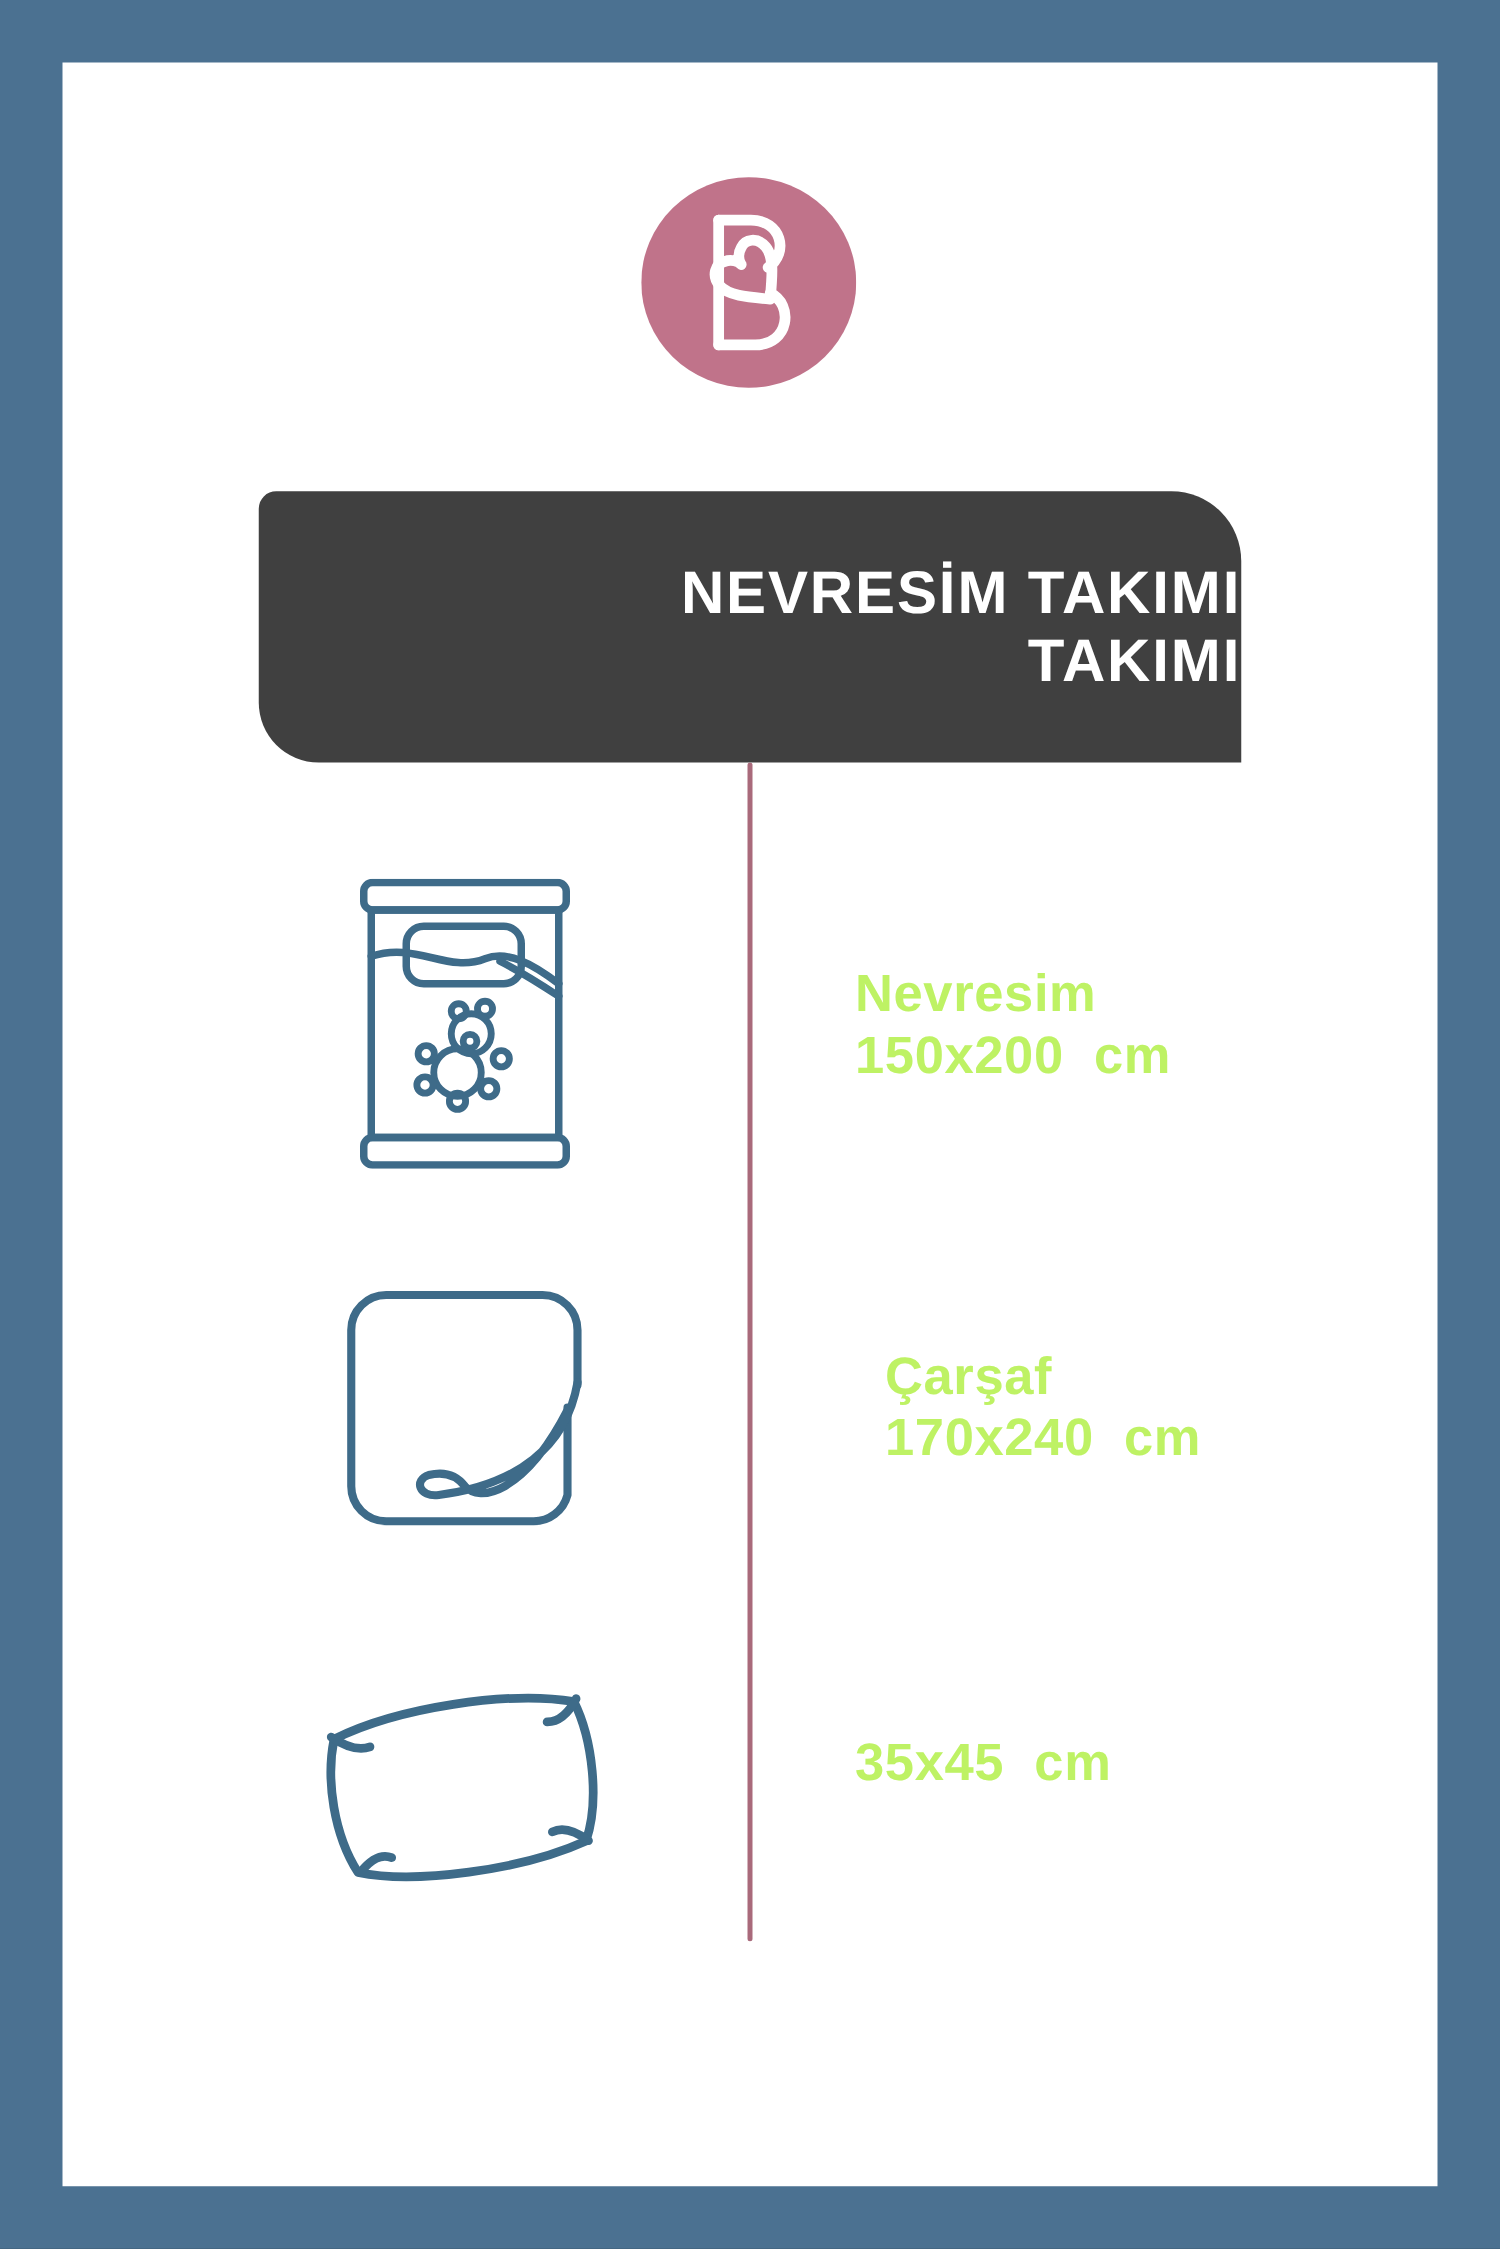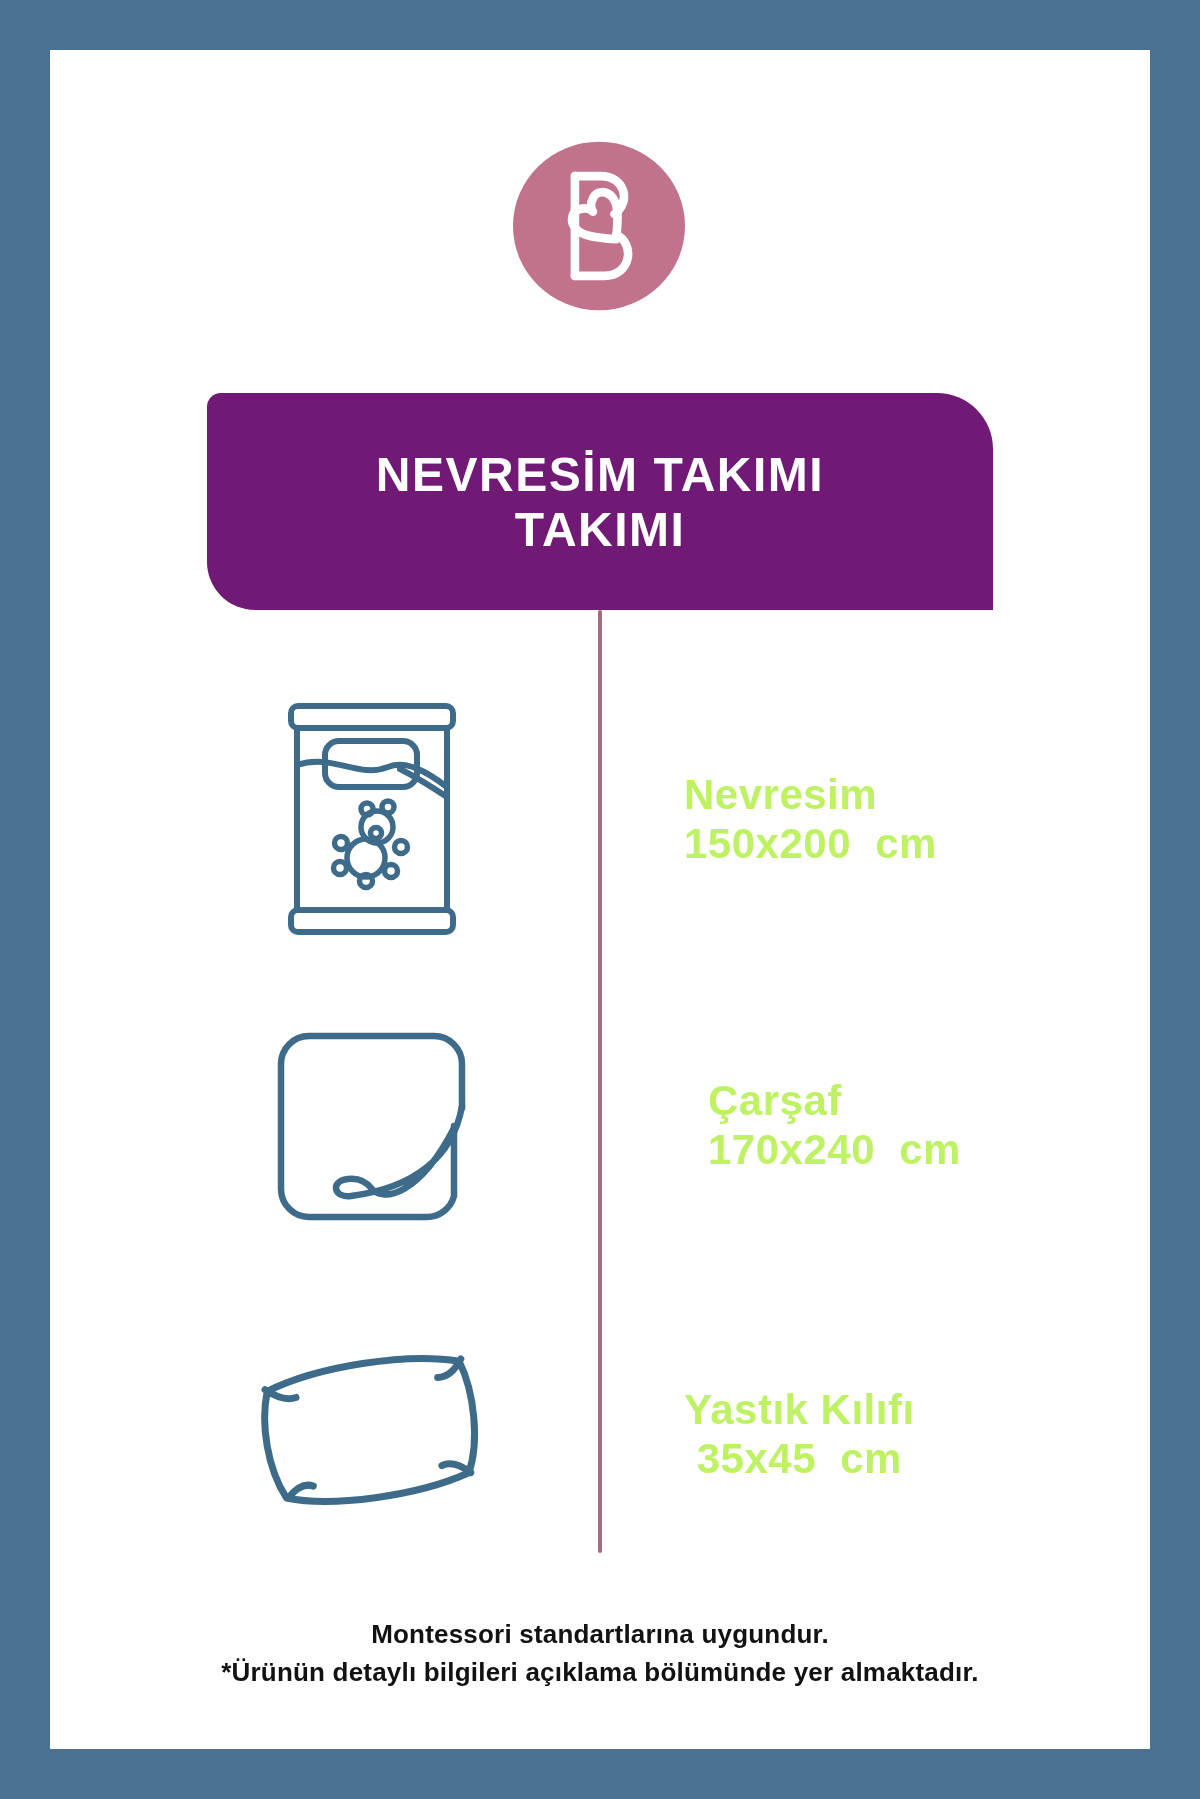--- a/index.html
+++ b/index.html
@@ -10,23 +10,23 @@
   }
   .panel{
     position:absolute;left:50px;top:50px;width:1100px;height:1699px;
     background:#ffffff;
   }
   .logo{
     position:absolute;left:513px;top:140px;width:172px;height:168px;
   }
   .banner{
     position:absolute;left:207px;top:393px;width:786px;height:217px;
-    background:#701a75;
+    background:#404040;
     border-radius:14px 56px 0 48px;
-    display:flex;flex-direction:column;align-items:center;justify-content:center;
+    display:flex;flex-direction:column;align-items:flex-end;justify-content:center;
     color:#ffffff;font-weight:bold;font-size:48px;line-height:55px;
     letter-spacing:1.5px;text-align:center;
   }
   .divider{
     position:absolute;left:598px;top:610px;width:4px;height:943px;
     background:#a96a7b;border-radius:2px;
   }
   .spec-icon{position:absolute;}
   .spec-icon svg{display:block;width:100%;height:100%;}
   .icon-bed{left:288px;top:703px;width:168px;height:232px;}
@@ -119,21 +119,16 @@
       <g class="stroke-blue" stroke-width="7" transform="rotate(-6 119 97)">
         <path d="M22,46 C75,26 165,22 216,36 C228,68 228,118 214,148 C160,166 74,168 30,154 C14,122 12,78 22,46 Z"></path>
         <path d="M20,44 C32,54 42,57 50,55"></path>
         <path d="M218,34 C210,46 202,51 193,50"></path>
         <path d="M216,148 C205,138 196,135 188,138"></path>
         <path d="M32,154 C42,144 50,141 58,145"></path>
       </g>
     </svg>
   </div>
   <div class="spec-label label-3">
-    <div>Yastık Kılıfı</div>
     <div class="size">35x45 cm</div>
   </div>
 
-  <div class="footer">
-    <div>Montessori standartlarına uygundur.</div>
-    <div>*Ürünün detaylı bilgileri açıklama bölümünde yer almaktadır.</div>
-  </div>
 </div>
 
 </body></html>

